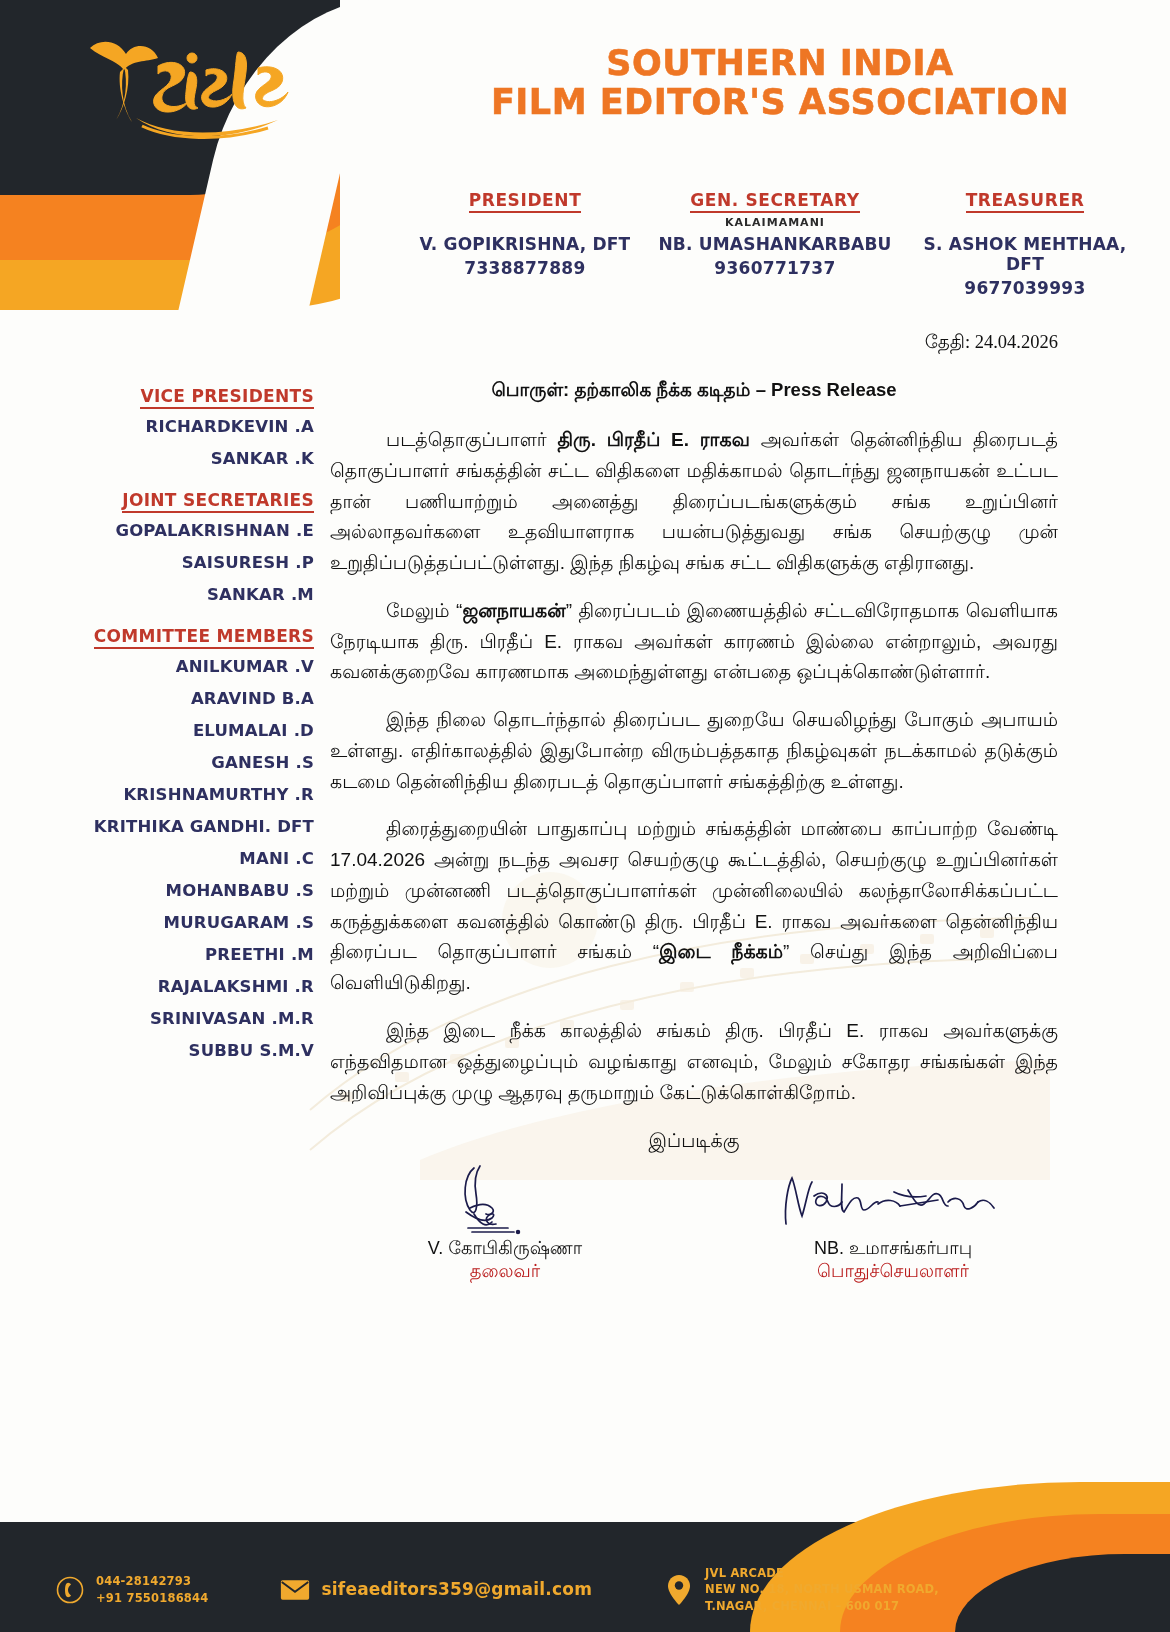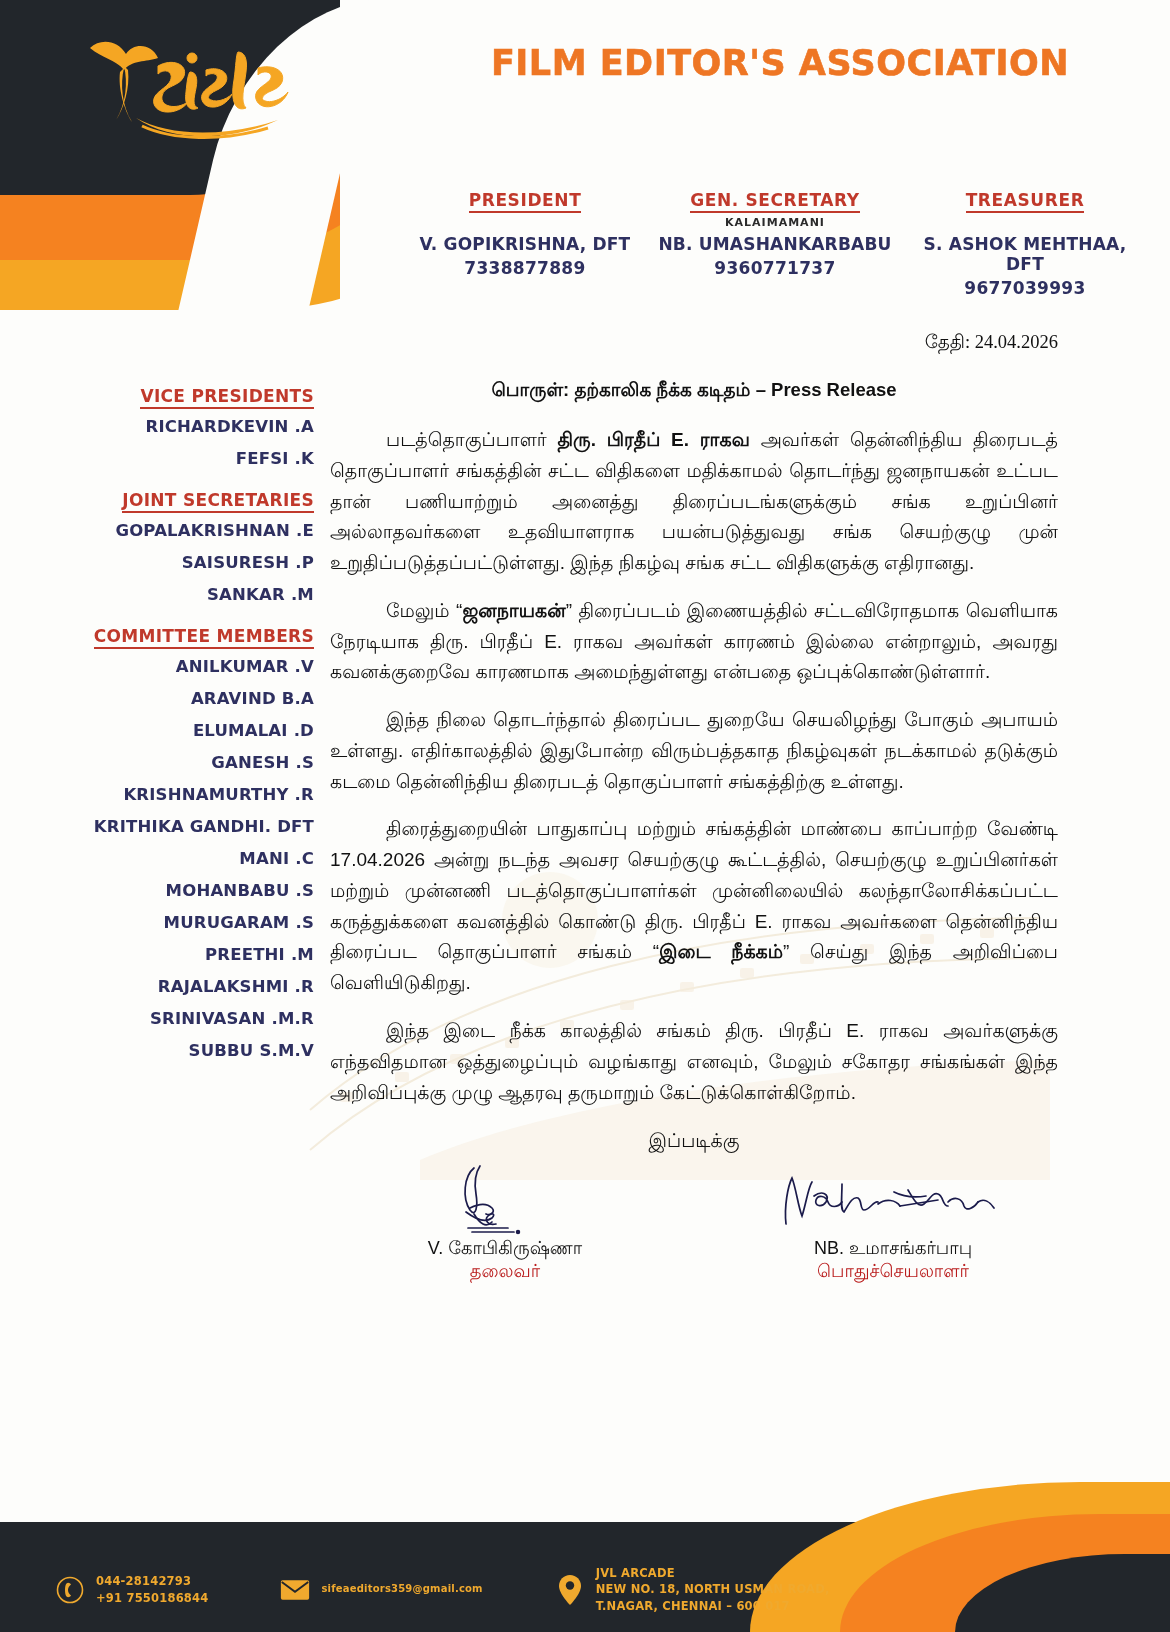--- a/index.html
+++ b/index.html
@@ -305,21 +305,21 @@
   .ft-ico { width: 30px; height: 30px; flex: 0 0 30px; display:flex; align-items:center; justify-content:center; }
   .ft-txt {
     font-family: "DejaVu Sans", sans-serif;
     font-size: 11.5px;
     font-weight: bold;
     color: #F0A92E;
     line-height: 1.42;
     letter-spacing: 0.2px;
     white-space: nowrap;
   }
-  .ft-txt.one { font-size: 10px; }
+  .ft-txt.one { font-size: 17px; }
 </style>
 </head>
 <body>
 
 <div class="page">
 
   <div class="header">
     <div class="hdr-orange"></div>
     <div class="hdr-orange2"></div>
     <div class="hdr-dark"></div>
@@ -342,20 +342,21 @@
           <path d="M166 30 C172 30, 176 36, 174 50 C172 66, 168 80, 174 86 C164 90, 158 80, 162 58 C164 44, 164 32, 166 30 Z"></path>
           <path d="M186 46 C200 42, 214 48, 210 60 C206 70, 192 68, 190 77 C196 83, 210 78, 216 70 
                    C210 86, 188 90, 184 77 C181 66, 196 63, 199 56 C201 49, 190 48, 186 53 Z"></path>
         </g>
         <path d="M64 96 C96 114, 152 116, 206 98 C160 120, 98 120, 64 96 Z" fill="#F5A623"></path>
         <path d="M70 104 C100 118, 150 120, 196 106" fill="none" stroke="#F5A623" stroke-width="3"></path>
       </svg>
     </div>
 
     <div class="hdr-text">
+      <div class="org-line1">SOUTHERN INDIA</div>
       <div class="org-line2">FILM EDITOR'S ASSOCIATION</div>
     </div>
 
     <div class="officers">
       <div class="officer">
         <div class="role">PRESIDENT</div>
         <div class="sub"></div>
         <div class="oname">V. GOPIKRISHNA, DFT</div>
         <div class="ophone">7338877889</div>
       </div>
@@ -403,21 +404,21 @@
     </svg>
   </div>
 
   <div class="content">
 
     <div class="sidebar">
 
       <div class="sb-group">
         <div class="sb-heading">VICE PRESIDENTS</div>
         <div class="sb-name">RICHARDKEVIN .A</div>
-        <div class="sb-name">FEFSI .K</div>
+        <div class="sb-name">SANKAR .K</div>
       </div>
 
       <div class="sb-group">
         <div class="sb-heading">JOINT SECRETARIES</div>
         <div class="sb-name">GOPALAKRISHNAN .E</div>
         <div class="sb-name">SAISURESH .P</div>
         <div class="sb-name">SANKAR .M</div>
       </div>
 
       <div class="sb-group">

